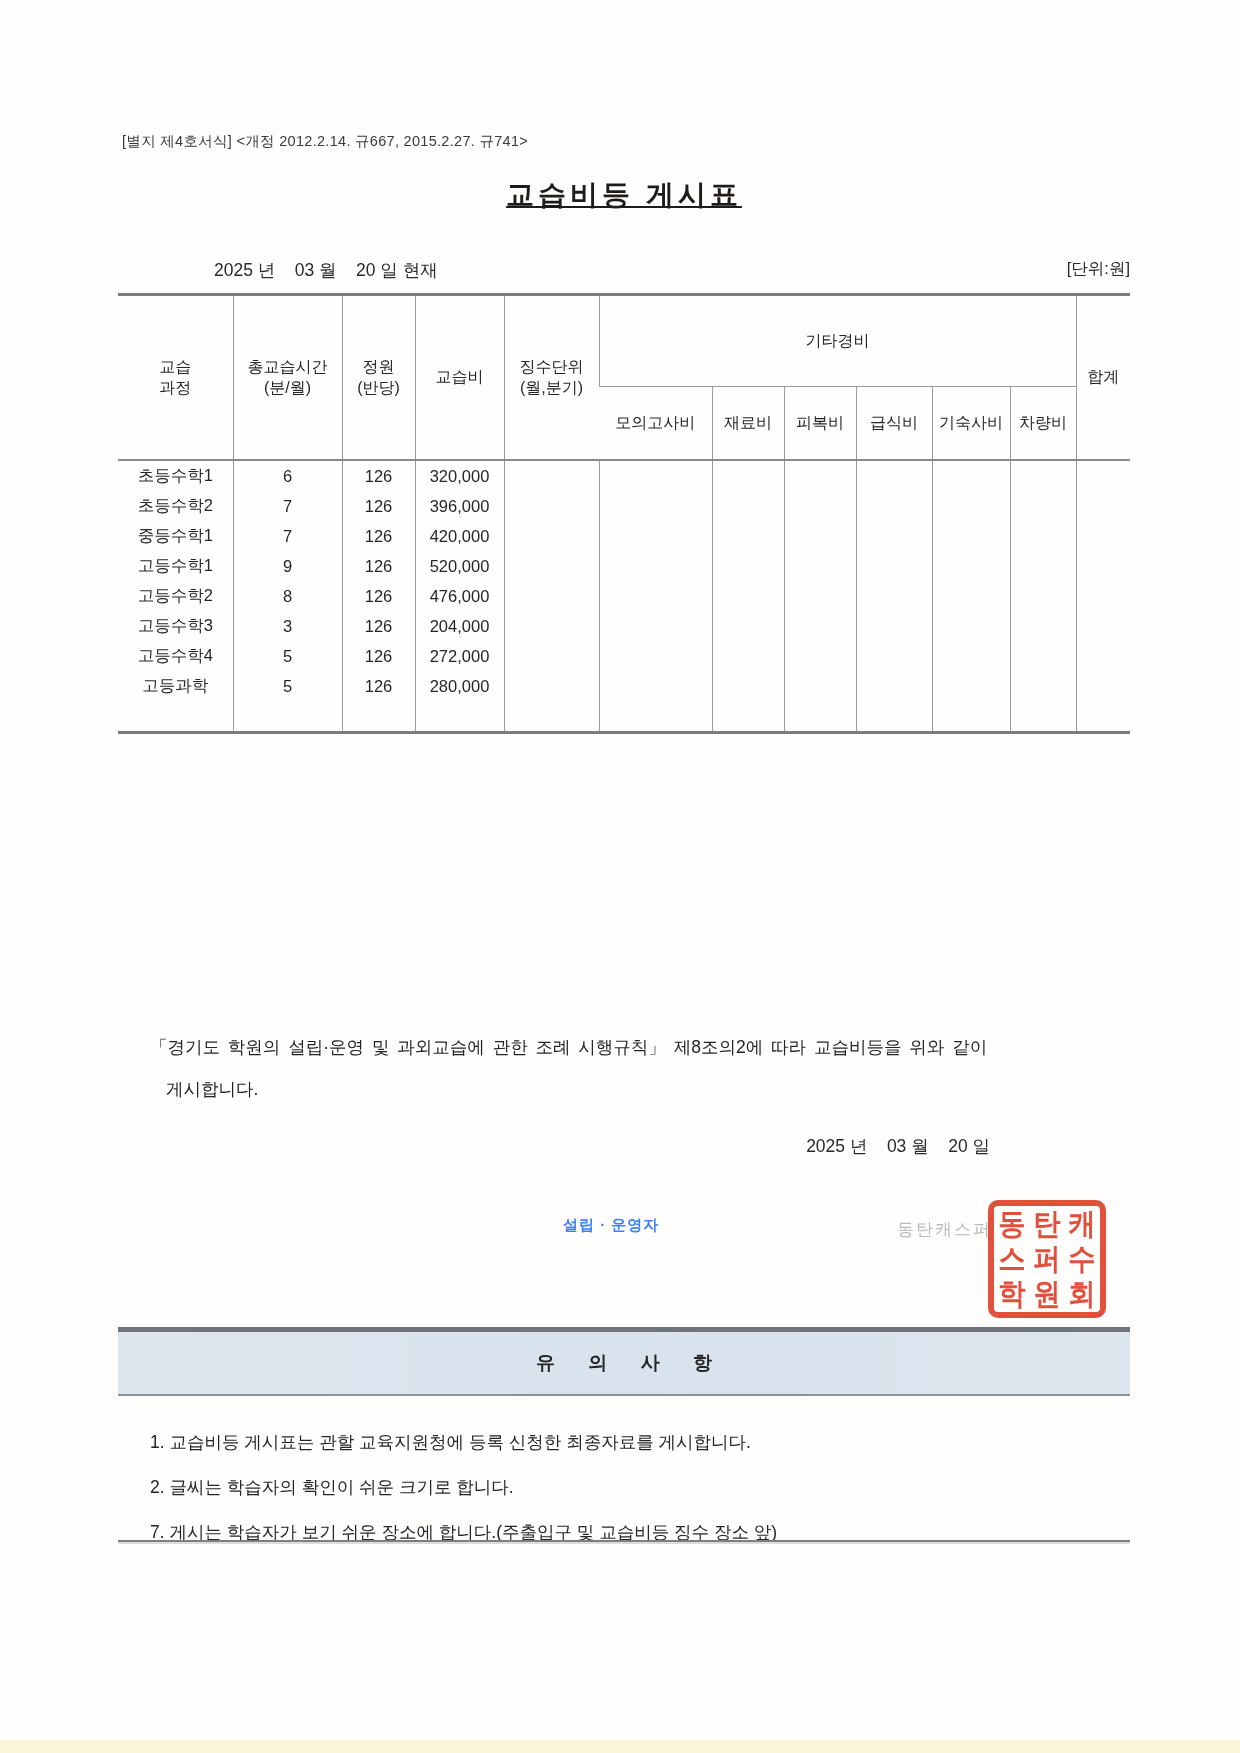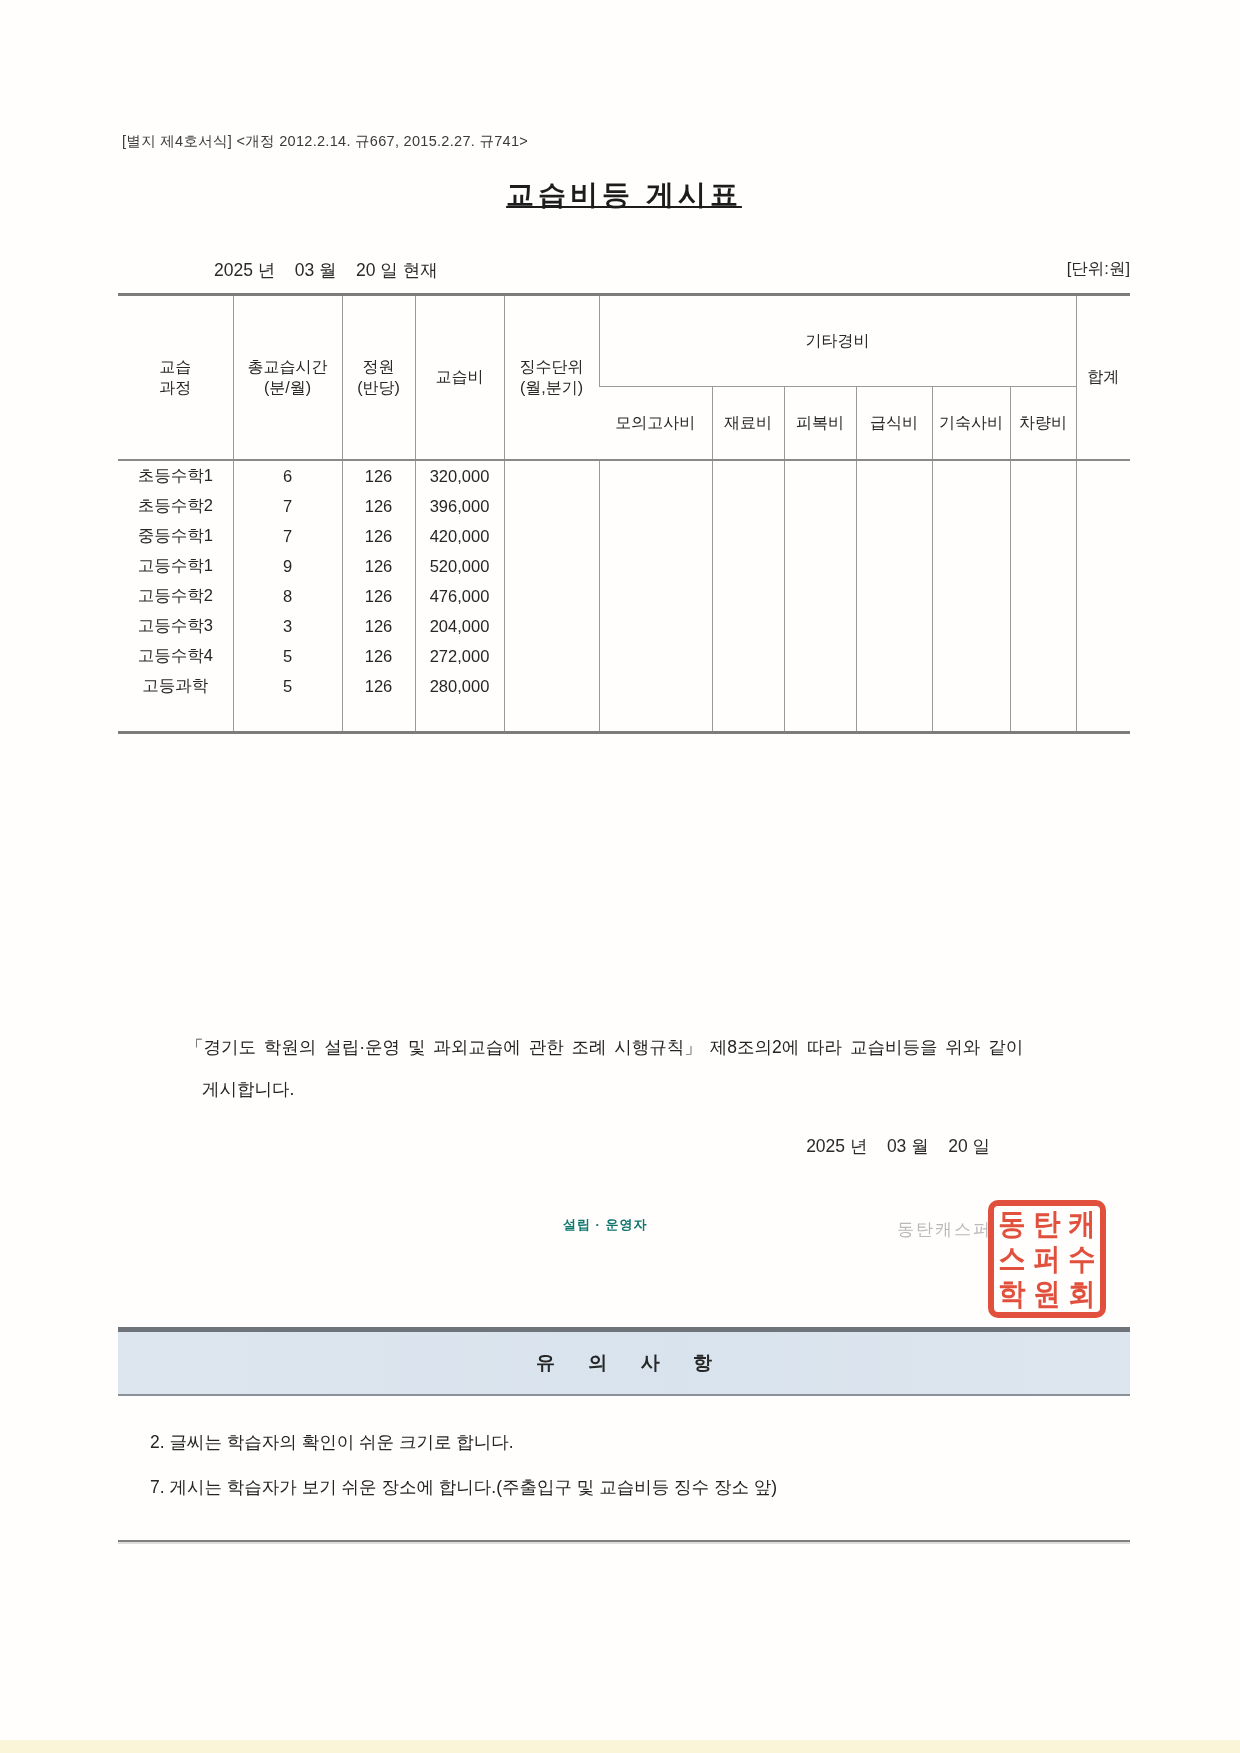--- a/index.html
+++ b/index.html
@@ -19,26 +19,26 @@
   table.fee th:first-child,table.fee td:first-child{border-left:none;}
   table.fee tr.hdr1 th{height:90px;}
   table.fee tr.hdr2 th{height:72px;}
   th.span-rows{border-bottom:2px solid #8a8a8a;}
   th.etc-head{border-bottom:1px solid #9a9a9a;height:90px;}
   tr.hdr2 th{border-bottom:2px solid #8a8a8a;margin-top:44px;}
   table.fee tbody td{height:30px;font-size:16.5px;border-top:none;border-bottom:none;}
   tr.filler td{height:293px;}
 
   .statement{position:absolute;left:150px;top:1026px;width:990px;font-size:17.5px;color:#242424;
-             line-height:42px;word-spacing:3px;margin-left:36px;}
+             line-height:42px;word-spacing:3px;}
   .statement .l2{padding-left:16px;}
   .date-bottom{position:absolute;left:118px;top:1134px;width:872px;text-align:right;
                font-size:17.5px;white-space:pre;color:#2a2a2a;}
-  .owner-label{position:absolute;left:563px;top:1216px;font-size:13px;font-weight:bold;
-               color:#0f766e;letter-spacing:1px;}
+  .owner-label{position:absolute;left:563px;top:1216px;font-size:15px;font-weight:bold;
+               color:#3b82f6;letter-spacing:1px;}
   .owner-name{position:absolute;left:897px;top:1218px;font-size:17px;color:#b9b9b9;letter-spacing:2px;}
 
   .stamp{position:absolute;left:988px;top:1200px;width:118px;height:118px;border:6px solid #df422c;
          border-radius:10px;box-sizing:border-box;display:grid;grid-template-columns:repeat(3,1fr);
          align-items:center;justify-items:center;background:rgba(255,255,255,0);opacity:.92;}
   .stamp span{color:#df422c;font-weight:bold;font-size:26px;line-height:1;
               transform:scale(1.05,1.15);filter:blur(.3px);}
 
   .notice-band{position:absolute;left:118px;top:1327px;width:1012px;height:62px;
                background:linear-gradient(90deg,#dde6ef,#d9e3ed 55%,#dde6ef);
@@ -249,20 +249,21 @@
     <span>학</span>
     <span>원</span>
     <span>회</span>
   </div>
 
   <div class="notice-band">
     <span class="t">유 의 사 항</span>
   </div>
 
   <div class="notes">
+    <div>1. 교습비등 게시표는 관할 교육지원청에 등록 신청한 최종자료를 게시합니다.</div>
     <div>2. 글씨는 학습자의 확인이 쉬운 크기로 합니다.</div>
     <div>7. 게시는 학습자가 보기 쉬운 장소에 합니다.(주출입구 및 교습비등 징수 장소 앞)</div>
   </div>
 
   <div class="bottom-rule"></div>
   <div class="bottom-strip"></div>
 
 </div>
 
 </body></html>

